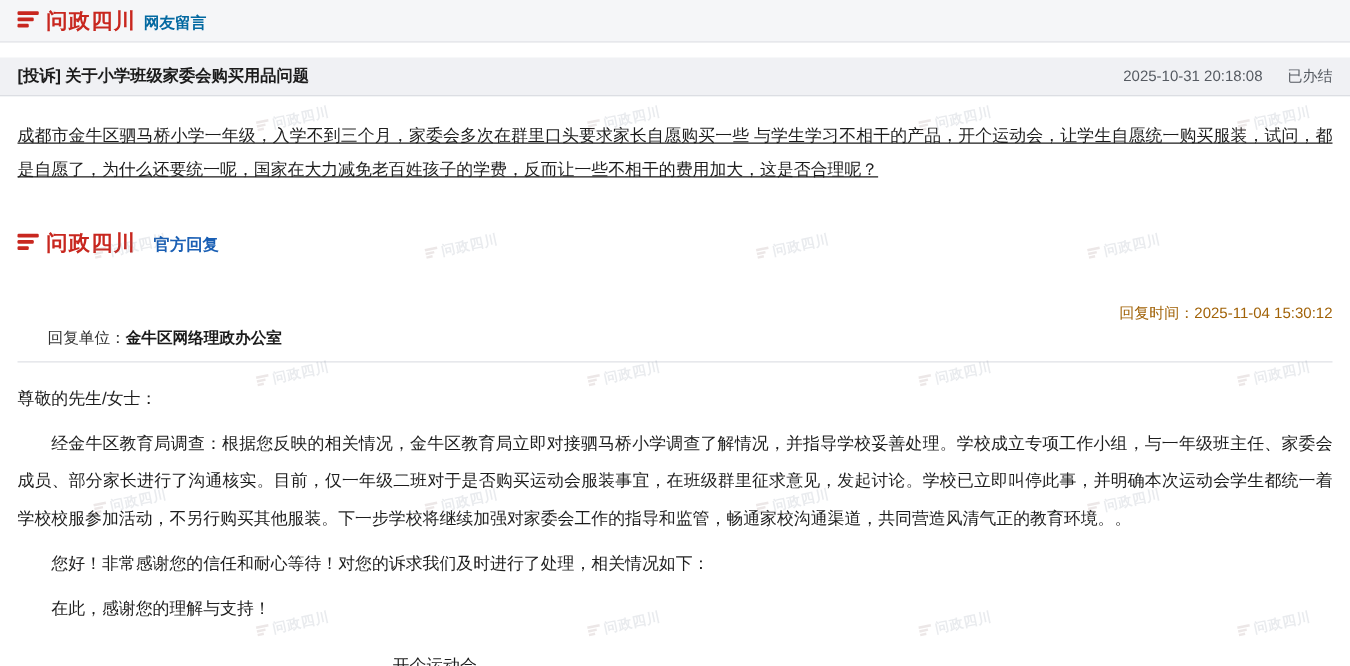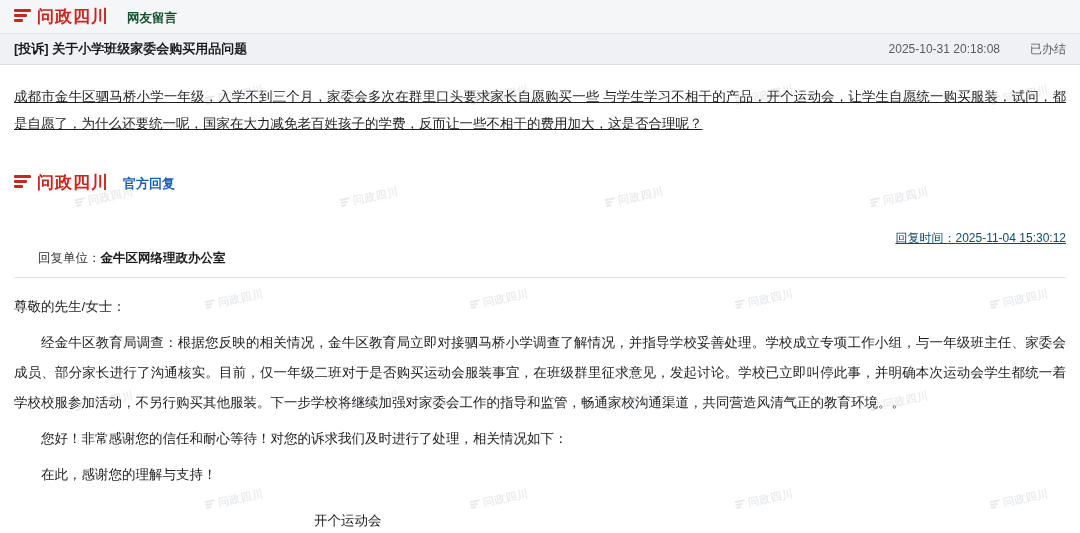--- a/index.html
+++ b/index.html
@@ -50,46 +50,47 @@
   .brand-mark i:nth-child(2) { top: 5px;  width: 13px; }
   .brand-mark i:nth-child(3) { top: 10px; width: 9px; }
   .brand-text {
     font-size: 17px;
     font-weight: bold;
     color: #c8271f;
     letter-spacing: 1px;
   }
   .brand-sub {
     font-size: 12.5px;
-    color: #14532d;
-    margin-left: 12px;
+    color: #0369a1;
+    margin-left: 0;
     font-weight: bold;
   }
 
   
   .titlerow {
     height: 31px;
     background: #f0f1f4;
     border-bottom: 1px solid #dcdee3;
     display: flex;
     align-items: center;
     justify-content: space-between;
     padding: 0 14px;
     box-sizing: border-box;
+    margin-top: 12px;
   }
   .title-left {
     font-size: 13px;
     font-weight: bold;
     color: #1b1b1b;
     white-space: nowrap;
   }
   .title-right {
     display: flex;
     align-items: center;
-    gap: 30px;
+    gap: 20px;
     font-size: 12px;
     color: #555a61;
     white-space: nowrap;
   }
 
   
   .content {
     padding: 0 14px;
     box-sizing: border-box;
   }
@@ -128,22 +129,21 @@
     color: #333333;
     padding-left: 24px;
     margin-top: 40px;
   }
   .reply-unit b {
     font-weight: bold;
     color: #1b1b1b;
   }
   .reply-time {
     font-size: 12px;
-    color: #0c4a6e;
-    text-decoration: underline;
+    color: #a16207;
   }
 
   
   .reply-body {
     font-size: 13.5px;
     line-height: 30px;
     color: #1d1d1d;
     padding-top: 14px;
   }
   .reply-body p {

